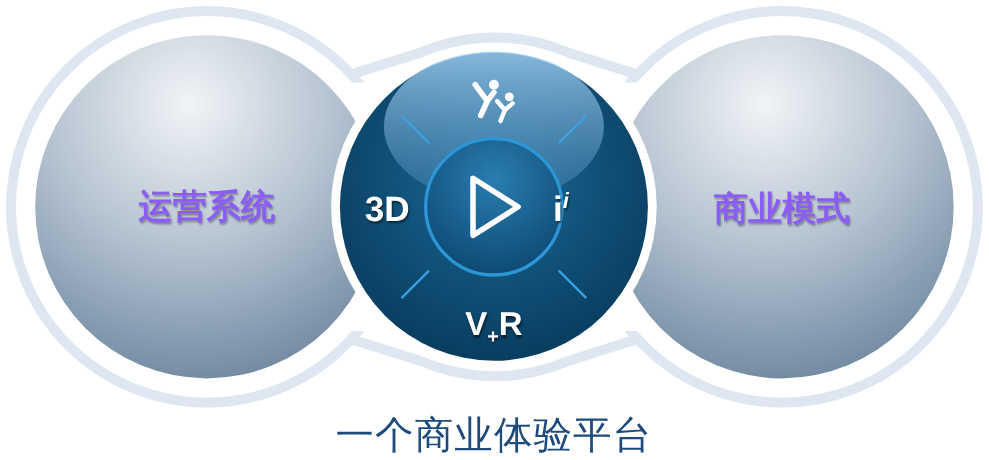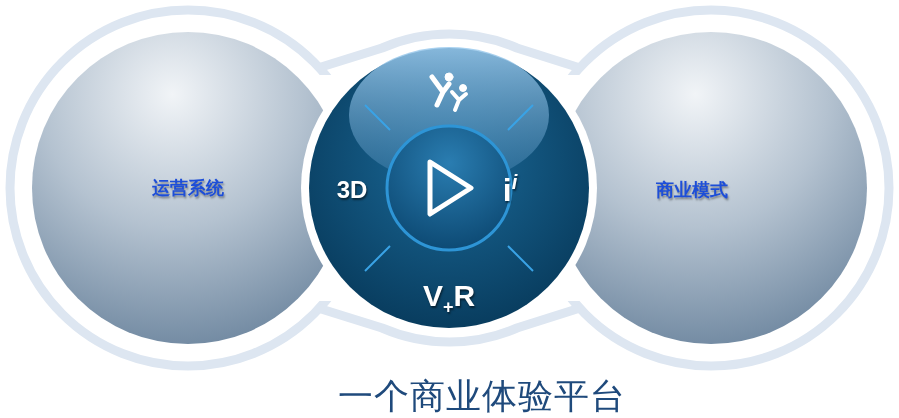--- a/index.html
+++ b/index.html
@@ -1,20 +1,20 @@
 <!DOCTYPE html>
 <html><head>
 <meta charset="utf-8">
 <style>
   html,body{margin:0;padding:0;background:#fff;}
   body{width:899px;height:418px;position:relative;overflow:hidden;font-family:"DejaVu Sans","Liberation Sans",sans-serif;}
   svg.stage{position:absolute;left:0;top:0;}
-  .lbl{position:absolute;font-weight:bold;font-size:18px;color:#1d4ed8;text-shadow:1px 2px 2px rgba(0,0,0,0.35);white-space:nowrap;transform:translate(-50%,-50%);}
+  .lbl{position:absolute;font-weight:bold;font-size:31px;color:#8b5cf6;text-shadow:1px 2px 2px rgba(0,0,0,0.35);white-space:nowrap;transform:translate(-50%,-50%);}
   .hub{position:absolute;font-family:"Liberation Sans",sans-serif;font-weight:bold;color:#fff;transform:translate(-50%,-50%);text-shadow:1px 2px 2px rgba(0,0,0,0.5);}
-  .caption{position:absolute;left:449px;top:396px;transform:translate(-50%,-50%);font-size:35px;color:#1f4a7c;white-space:nowrap;letter-spacing:1px;margin-left:33px;}
+  .caption{position:absolute;left:449px;top:396px;transform:translate(-50%,-50%);font-size:35px;color:#1f4a7c;white-space:nowrap;letter-spacing:1px;}
 </style>
 </head>
 <body>
 
 <svg class="stage" width="899" height="418" viewBox="0 0 899 418">
   <defs>
     <radialGradient id="grayG" cx="45%" cy="20%" r="85%">
       <stop offset="0%" stop-color="#f1f4f7"></stop>
       <stop offset="50%" stop-color="#b4c2d0"></stop>
       <stop offset="100%" stop-color="#6c859e"></stop>
@@ -57,19 +57,19 @@
     <g fill="#fff" stroke="#fff" stroke-linecap="round">
       <circle cx="449" cy="77" r="4"></circle>
       <path d="M432,77 L443,92 L437,105 M443,92 L449,84" stroke-width="5" fill="none"></path>
       <circle cx="463" cy="88" r="3.5"></circle>
       <path d="M452,92 L459,100 L455,110 M459,100 L466,94" stroke-width="4" fill="none"></path>
     </g>
   </g>
 </svg>
 
 <div class="lbl" style="left:188px;top:188px">运营系统</div>
-<div class="lbl" style="left:692px;top:190px">商业模式</div>
+<div class="lbl" style="left:711px;top:190px">商业模式</div>
 
-<div class="hub" style="left:352px;top:190px;font-size:24px">3D</div>
+<div class="hub" style="left:352px;top:190px;font-size:32px">3D</div>
 <div class="hub" style="left:510px;top:190px;font-size:32px"><span>i</span><sup style="font-style:italic;font-size:20px">i</sup></div>
 <div class="hub" style="left:449px;top:298px;font-size:30px"><span>V</span><sub style="font-size:18px">+</sub><span>R</span></div>
 
 <div class="caption">一个商业体验平台</div>
 
 </body></html>

